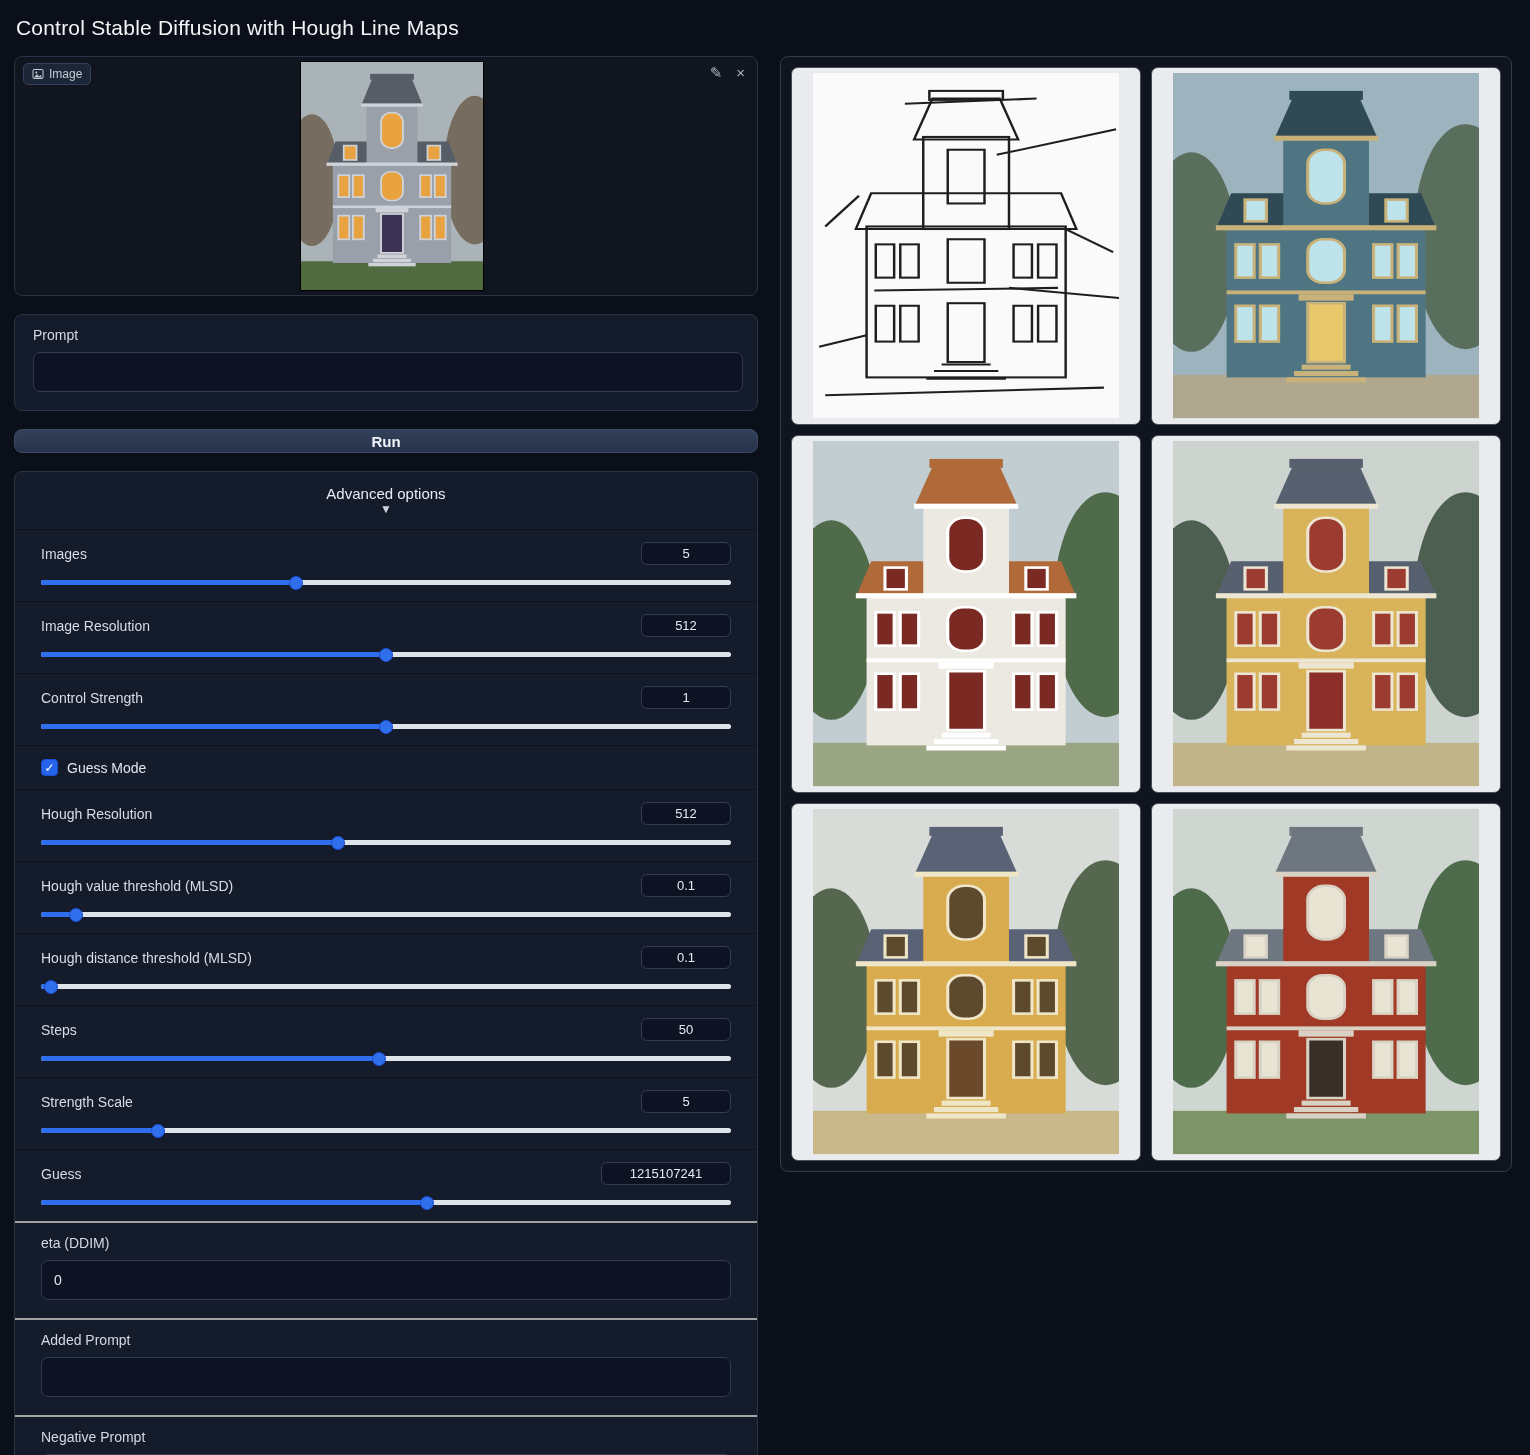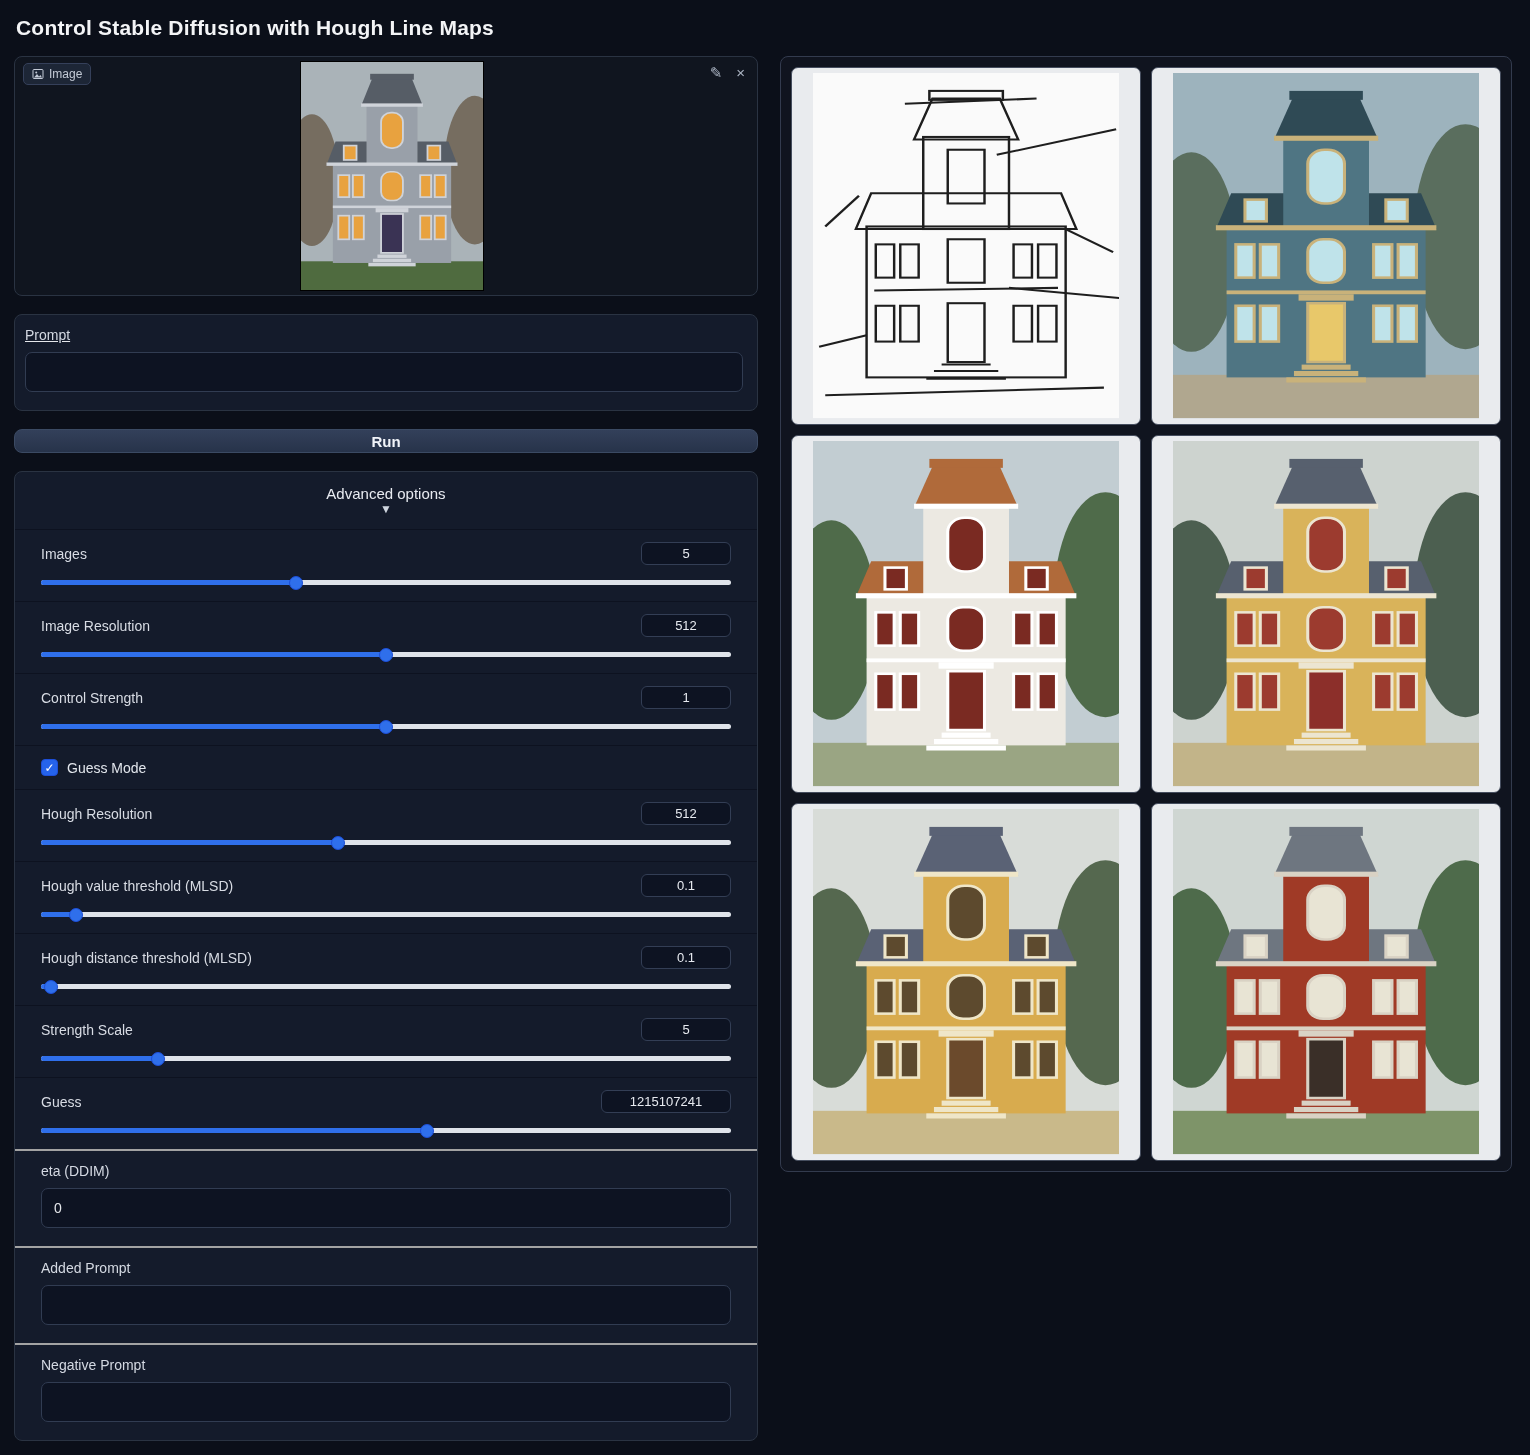--- a/index.html
+++ b/index.html
@@ -2,21 +2,21 @@
 <html><head>
 <meta charset="utf-8">
 <style>
   * { box-sizing:border-box; margin:0; padding:0; }
   html,body { width:1530px; height:1455px; overflow:hidden; }
   body {
     background:#0b0f19; color:#e5e7eb;
     font-family:"Liberation Sans", sans-serif;
   }
   .page { padding:12px 18px 0 14px; }
-  h1 { font-size:21px; font-weight:700; color:#f3f4f6; margin:4px 0 16px 2px; letter-spacing:.2px; }
+  h1 { font-size:21px; font-weight:400; color:#f3f4f6; margin:4px 0 16px 2px; letter-spacing:.2px; }
   .cols { display:flex; gap:22px; align-items:flex-start; }
   .left { flex:0 0 744px; width:744px; display:flex; flex-direction:column; gap:18px; }
   .right { flex:1; }
 
   .panel {
     background:#141b2b; border:1px solid #2a3342; border-radius:8px;
     position:relative;
   }
 
   
@@ -25,21 +25,21 @@
     position:absolute; top:6px; left:8px; display:flex; align-items:center; gap:5px;
     background:#1d2636; border:1px solid #35405a; border-radius:5px;
     padding:3px 8px; font-size:12px; color:#c3cad6;
   }
   .img-badge svg { display:block; }
   .panel-tools { position:absolute; top:8px; right:12px; display:flex; gap:14px; }
   .tool { color:#aab3c2; font-size:15px; cursor:pointer; line-height:1; }
   .photo { box-shadow:0 0 0 1px #000; }
 
   
-  .prompt-panel { padding:12px 14px 18px 10px;text-decoration:underline; }
+  .prompt-panel { padding:12px 14px 18px 18px; }
   .blk-label { font-size:14px; color:#d4d9e2; margin-bottom:9px; display:block; }
   .textbox {
     width:100%; height:40px; background:#0d1322; border:1px solid #313c52;
     border-radius:7px; color:#e5e7eb; font-size:14px; padding:0 12px;
     font-family:"Liberation Sans", sans-serif;
   }
 
   
   .run-btn {
     width:100%; height:24px; border-radius:8px; border:1px solid #3b4a63;
@@ -267,20 +267,31 @@
             <span class="ctrl-label">Hough distance threshold (MLSD)</span>
             <span class="val-box">0.1</span>
           </div>
           <div class="track">
             <div class="fill" style="width: 1.5%;">
                 <span class="handle"></span>
               </div>
           </div>
         </div>
 
+        <div class="ctrl">
+          <div class="ctrl-head">
+            <span class="ctrl-label">Steps</span>
+            <span class="val-box">50</span>
+          </div>
+          <div class="track">
+            <div class="fill" style="width: 49%;">
+                <span class="handle"></span>
+              </div>
+          </div>
+        </div>
 
         <div class="ctrl">
           <div class="ctrl-head">
             <span class="ctrl-label">Strength Scale</span>
             <span class="val-box">5</span>
           </div>
           <div class="track">
             <div class="fill" style="width: 17%;">
                 <span class="handle"></span>
               </div>

